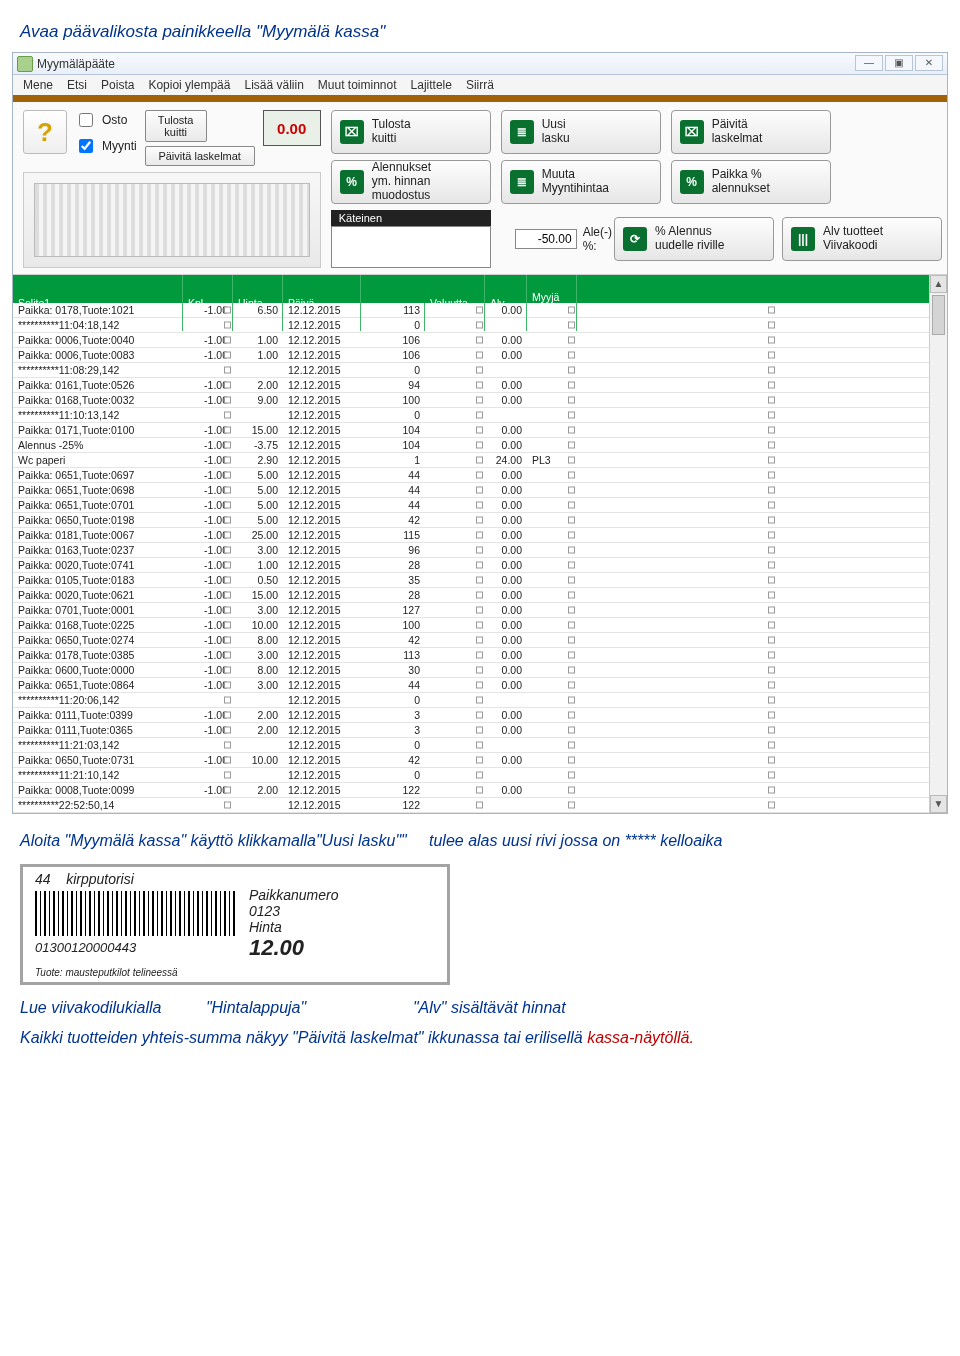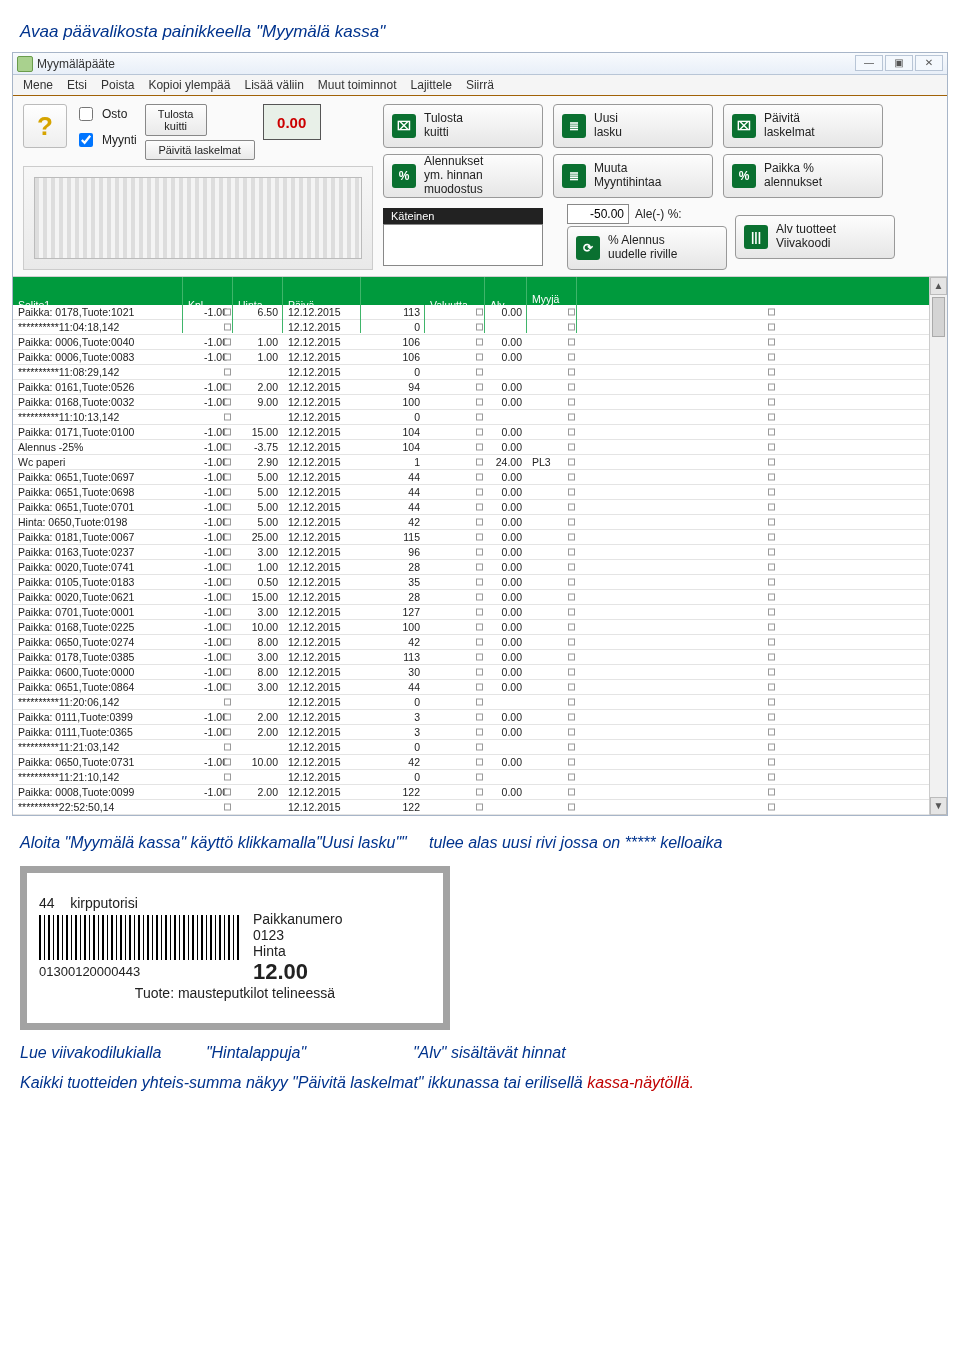--- a/index.html
+++ b/index.html
@@ -11,21 +11,21 @@
   .doc-line { color:#00338d; font-style:italic; font-size:16px; margin:8px 8px 12px; }
 
   
   .win { border:1px solid #a7b5c8; background:#fff; margin:4px 0; position:relative; }
   .titlebar { display:flex; align-items:center; height:22px; background:linear-gradient(#f8fafd,#e8eff8); border-bottom:1px solid #b8c5d6; position:relative; }
   .titlebar .appicon { width:16px; height:16px; margin:0 4px; background:#a9d18e; border:1px solid #6a9c4c; border-radius:2px; }
   .titlebar .title { font-size:12px; color:#333; }
   .winbtns { position:absolute; right:4px; top:2px; display:flex; gap:2px; }
   .winbtns .b { width:28px; height:16px; border:1px solid #b8c5d6; background:#f4f8fd; font-size:10px; text-align:center; line-height:14px; color:#555; }
 
-  .menubar { display:flex; gap:14px; padding:3px 10px; background:#f5f5f5; border-bottom:1px solid #a16207; font-size:12px; color:#333; }
+  .menubar { display:flex; gap:14px; padding:3px 10px; background:#f5f5f5; border-bottom:7px solid #a16207; font-size:12px; color:#333; }
 
   .toolarea { background:#fafafa; padding:8px 10px 6px; border-bottom:1px solid #d0d0d0; display:flex; gap:10px; }
   .left-tools { display:flex; flex-direction:column; gap:6px; width:350px; }
   .left-top { display:flex; gap:8px; align-items:flex-start; }
   .help-btn { width:44px; height:44px; border:1px solid #bbb; background:linear-gradient(#fff,#eee); display:flex; align-items:center; justify-content:center; border-radius:3px; }
   .help-btn span { font-size:26px; font-weight:bold; color:#d6a400; }
   .check-col { display:flex; flex-direction:column; gap:6px; font-size:12px; }
   .check-col label { display:flex; align-items:center; gap:6px; }
   .check-col input { width:14px; height:14px; }
   .tbtn { border:1px solid #888; background:linear-gradient(#fdfdfd,#e9e9e9); font-size:11px; padding:3px 6px; text-align:center; border-radius:2px; }
@@ -58,21 +58,21 @@
   .tbody .row div { padding:1px 5px; position:relative; white-space:nowrap; overflow:hidden; }
   .tbody .row div.r { text-align:right; }
   .cell-sq::after { content:""; position:absolute; right:2px; top:50%; transform:translateY(-50%); width:5px; height:5px; border:1px solid #999; background:#fff; }
   .scrollbar { width:18px; background:#f1f1f1; border-left:1px solid #ccc; display:flex; flex-direction:column; justify-content:space-between; }
   .scrollbar .arrow { height:18px; background:#e5e5e5; border:1px solid #bbb; text-align:center; font-size:10px; line-height:16px; color:#555; }
   .scrollbar .thumb { flex:0 0 40px; margin:2px; background:#d4d4d4; border:1px solid #aaa; }
   .scrollbar .track { flex:1; }
 
   
   .bc-row { display:flex; gap:60px; margin:14px 8px; }
-  .bc-box { border:7px solid #a3a3a3; padding:22px 12px; font-family: Arial, sans-serif; }
+  .bc-box { border:3px solid #a3a3a3; padding:4px 12px; font-family: Arial, sans-serif; font-style: italic; }
   .bc-box.left { width:430px; }
   .bc-box.right { width:390px; }
   .bc-top { display:flex; justify-content:space-between; font-size:14px;}
   .barcode { height:45px; background:repeating-linear-gradient(90deg,#000 0 2px,#fff 2px 5px,#000 5px 6px,#fff 6px 9px); margin:4px 0;}
   .bc-left-body { display:flex; gap:14px; align-items:flex-start; }
   .bc-num { font-size:13px; }
   .paikka-col { text-align:left; font-size:14px; }
   .hinta-big { font-size:22px; font-weight:bold;}
   .bc-right-body { display:flex; align-items:center; gap:10px; }
   .hinta-small { font-size:14px; }
@@ -180,21 +180,21 @@
               </div>
               <div class="txt" style="white-space:pre-line">Paikka %
 alennukset</div>
             </div>
           </div>
         <div class="input-row">
           <div style="display:flex;flex-direction:column;justify-content:center;">
             <div class="darklbl">Käteinen</div>
             <div class="whitebox"></div>
           </div>
-          <div style="display:flex;flex-direction:column;gap:2px;padding-left:16px;">
+          <div style="display:flex;flex-direction:row;gap:2px;padding-left:16px;">
             <div style="display:flex;gap:6px;align-items:center;">
               <input class="numfield" value="-50.00" style="">
               <span class="alelbl">Ale(-) %:</span>
             </div>
             <div id="btn-row-3-slot1">
                 <div class="bigbtn">
                   <div class="ic">
                     <span>⟳</span>
                   </div>
                   <div class="txt" style="white-space:pre-line">% Alennus
@@ -378,21 +378,21 @@
               <div class="r cell-sq">-1.00</div>
               <div class="r">5.00</div>
               <div>12.12.2015</div>
               <div class="r">44</div>
               <div class="cell-sq"></div>
               <div class="r">0.00</div>
               <div class="cell-sq"></div>
               <div class="cell-sq"></div>
             </div>
             <div class="row">
-              <div>Hinta: 0650,Tuote:0198</div>
+              <div>Paikka: 0650,Tuote:0198</div>
               <div class="r cell-sq">-1.00</div>
               <div class="r">5.00</div>
               <div>12.12.2015</div>
               <div class="r">42</div>
               <div class="cell-sq"></div>
               <div class="r">0.00</div>
               <div class="cell-sq"></div>
               <div class="cell-sq"></div>
             </div>
             <div class="row">
@@ -631,21 +631,21 @@
           <div class="barcode"></div>
           <div class="bc-num">01300120000443</div>
         </div>
         <div class="paikka-col">
           <div>Paikkanumero</div>
           <div>0123</div>
           <div>Hinta</div>
           <div class="hinta-big">12.00</div>
         </div>
       </div>
-      <div style="font-size:14px;margin-top:0;text-align:center;">Tuote: mausteputkilot telineessä</div>
+      <div style="font-size:10px;margin-top:6px;">Tuote: mausteputkilot telineessä</div>
     </div>
 
   </div>
 
   <div class="doc-line">
     <span>Lue viivakodilukialla</span>
     &nbsp;&nbsp;&nbsp;&nbsp;&nbsp;&nbsp;&nbsp;&nbsp;
     <span>"Hintalappuja"</span>
     &nbsp;&nbsp;&nbsp;&nbsp;&nbsp;&nbsp;&nbsp;&nbsp;&nbsp;&nbsp;&nbsp;&nbsp;&nbsp;&nbsp;&nbsp;&nbsp;&nbsp;&nbsp;&nbsp;&nbsp;&nbsp;&nbsp;
     <span>"Alv" sisältävät hinnat</span>

